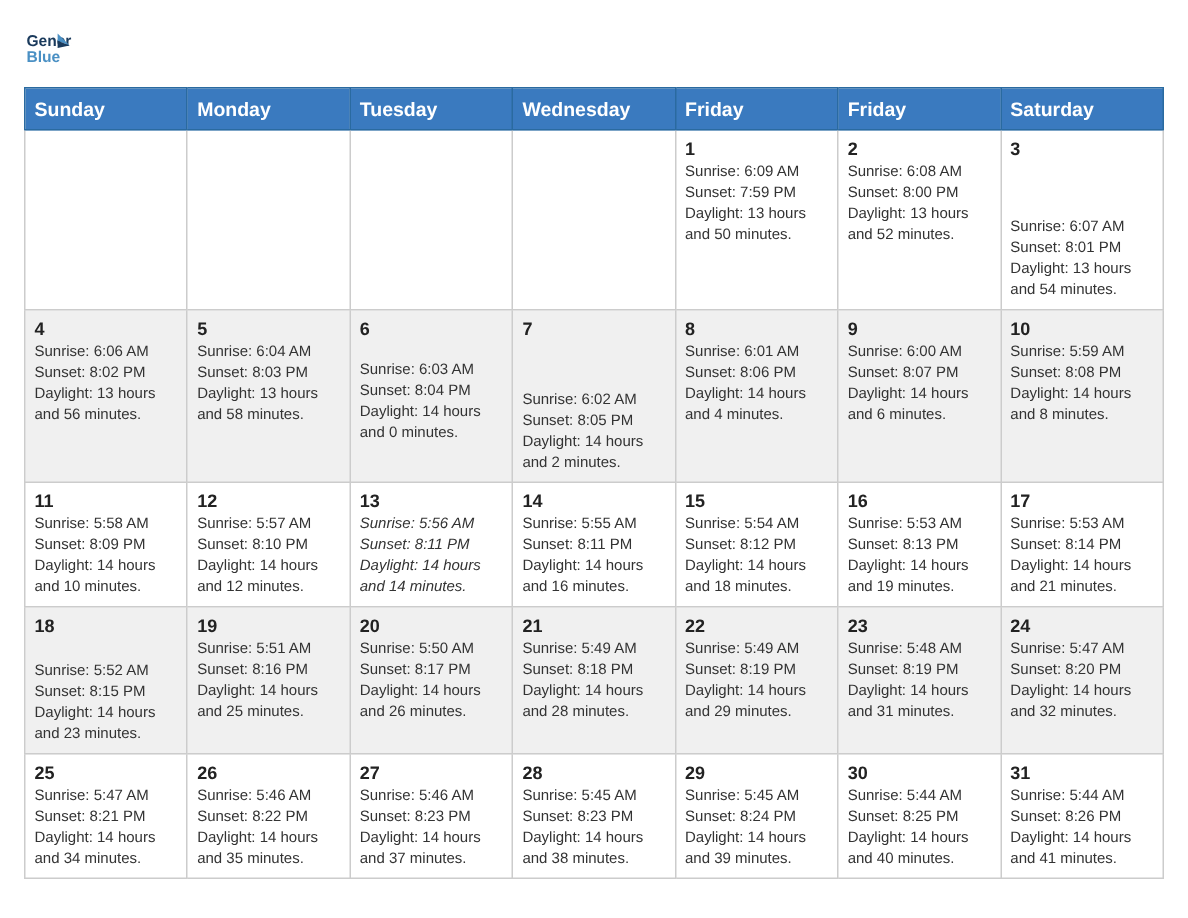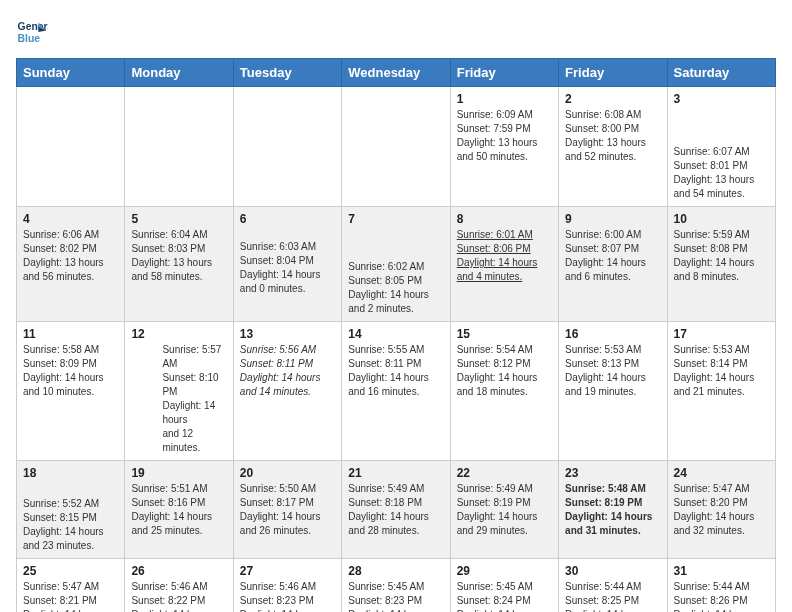--- a/index.html
+++ b/index.html
@@ -161,21 +161,21 @@
         </td>
         <td>
           <div class="day-number">7</div>
           <div class="day-info" style="white-space: pre-line; margin-top: 34px;">Sunrise: 6:02 AM
 Sunset: 8:05 PM
 Daylight: 14 hours
 and 2 minutes.</div>
         </td>
         <td>
           <div class="day-number">8</div>
-          <div class="day-info" style="white-space: pre-line; text-decoration: underline;">Sunrise: 6:01 AM
+          <div class="day-info" style="white-space: pre-line;">Sunrise: 6:01 AM
 Sunset: 8:06 PM
 Daylight: 14 hours
 and 4 minutes.</div>
         </td>
         <td>
           <div class="day-number">9</div>
           <div class="day-info" style="white-space: pre-line;">Sunrise: 6:00 AM
 Sunset: 8:07 PM
 Daylight: 14 hours
 and 6 minutes.</div>
@@ -191,21 +191,21 @@
       <tr>
         <td>
           <div class="day-number">11</div>
           <div class="day-info" style="white-space: pre-line;">Sunrise: 5:58 AM
 Sunset: 8:09 PM
 Daylight: 14 hours
 and 10 minutes.</div>
         </td>
         <td>
           <div class="day-number">12</div>
-          <div class="day-info" style="white-space: pre-line; margin-left: 31px;">Sunrise: 5:57 AM
+          <div class="day-info" style="white-space: pre-line;">Sunrise: 5:57 AM
 Sunset: 8:10 PM
 Daylight: 14 hours
 and 12 minutes.</div>
         </td>
         <td>
           <div class="day-number">13</div>
           <div class="day-info" style="white-space: pre-line; font-style: italic;">Sunrise: 5:56 AM
 Sunset: 8:11 PM
 Daylight: 14 hours
 and 14 minutes.</div>
@@ -270,21 +270,21 @@
         </td>
         <td>
           <div class="day-number">22</div>
           <div class="day-info" style="white-space: pre-line;">Sunrise: 5:49 AM
 Sunset: 8:19 PM
 Daylight: 14 hours
 and 29 minutes.</div>
         </td>
         <td>
           <div class="day-number">23</div>
-          <div class="day-info" style="white-space: pre-line; font-weight: bold;">Sunrise: 5:48 AM
+          <div class="day-info" style="white-space: pre-line;">Sunrise: 5:48 AM
 Sunset: 8:19 PM
 Daylight: 14 hours
 and 31 minutes.</div>
         </td>
         <td>
           <div class="day-number">24</div>
           <div class="day-info" style="white-space: pre-line;">Sunrise: 5:47 AM
 Sunset: 8:20 PM
 Daylight: 14 hours
 and 32 minutes.</div>

